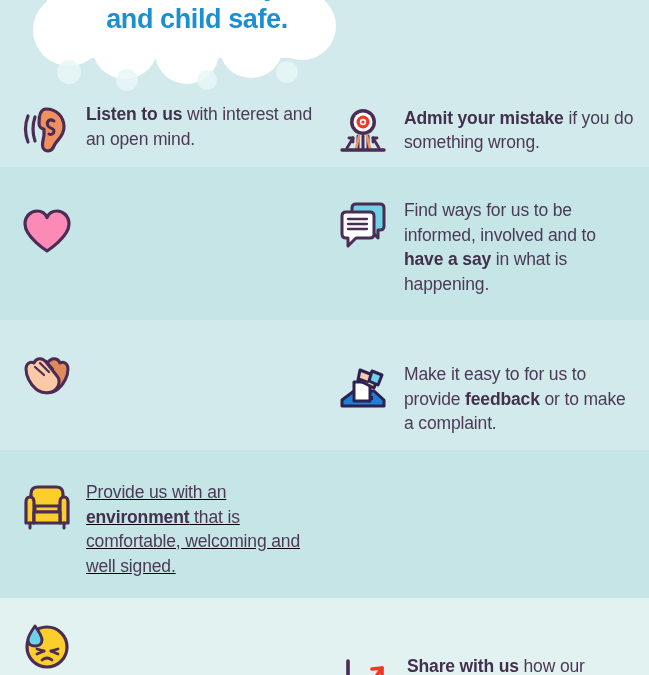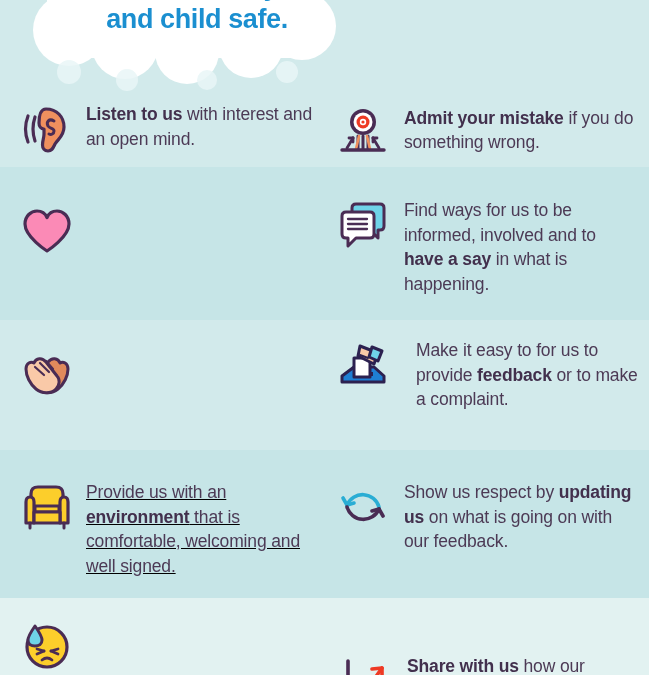--- a/index.html
+++ b/index.html
@@ -154,21 +154,21 @@
         <path d="M28 14 C24 9 18 10 16 15 C13 13 8 15 8 21 C8 28 12 36 18 41 C24 46 33 46 38 41 C42 37 42 31 39 28 Z" fill="#F9C9A8" stroke="#4A2C54" stroke-width="3" stroke-linejoin="round"></path>
         <g stroke="#4A2C54" stroke-width="2.2" fill="none" stroke-linecap="round">
           <path d="M17 19 L26 27"></path>
             <path d="M22 15 L31 24"></path>
             <path d="M28 13 L35 21"></path>
         </g>
       </svg>
     </div>
   </div>
 
-  <div class="item col-right" style="top:336px;gap:12px;">
+  <div class="item col-right" style="top:360px;">
     <div class="icon-box">
       <svg width="58" height="58" viewBox="0 0 58 58">
         <path d="M8 40 L20 31 L40 31 L50 40 L50 46 L8 46 Z" fill="#1F7FD4" stroke="#2C2150" stroke-width="3" stroke-linejoin="round"></path>
         <path d="M19 36 L39 36 L39 40 L19 40 Z" fill="#2C2150"></path>
         <path d="M20 22 L36 22 L36 41 L20 41 Z" fill="#ffffff" stroke="#2C2150" stroke-width="3" stroke-linejoin="round"></path>
         <path d="M26 10 L44 17 L40 28 L24 20 Z" fill="#F9C9A8" stroke="#2C2150" stroke-width="3" stroke-linejoin="round"></path>
         <path d="M38 11 L48 15 L44 25 L35 21 Z" fill="#6FD3E8" stroke="#2C2150" stroke-width="3" stroke-linejoin="round"></path>
         <g stroke="#2C2150" stroke-width="2" fill="none" stroke-linecap="round">
           <path d="M26 19 L34 22"></path>
         </g>
@@ -187,31 +187,20 @@
         <path d="M16 34 L42 34 L42 45 L16 45 Z" fill="#FCCE2B" stroke="#4A2C54" stroke-width="3.2" stroke-linejoin="round"></path>
         <g stroke="#4A2C54" stroke-width="3" stroke-linecap="round">
           <path d="M12 45 L12 50"></path>
             <path d="M46 45 L46 50"></path>
         </g>
       </svg>
     </div>
     <div class="item-text"><span>Provide us with an </span><b>environment</b><span> that is comfortable, welcoming and well signed.</span></div>
   </div>
 
-  <div class="item col-right" style="top:478px;">
-    <div class="icon-box">
-      <svg width="58" height="58" viewBox="0 0 58 58">
-        <path d="M13 27 A17 17 0 0 1 45 29" fill="none" stroke="#29ADD4" stroke-width="3.6" stroke-linecap="round"></path>
-        <path d="M13 27 L9 20 M13 27 L20 25" fill="none" stroke="#29ADD4" stroke-width="3.6" stroke-linecap="round"></path>
-        <path d="M45 31 A17 17 0 0 1 13 29" fill="none" stroke="#4A2C54" stroke-width="3.6" stroke-linecap="round"></path>
-        <path d="M45 31 L49 38 M45 31 L38 33" fill="none" stroke="#4A2C54" stroke-width="3.6" stroke-linecap="round"></path>
-      </svg>
-    </div>
-    <div class="item-text"><span>Show us respect by </span><b>updating us</b><span> on what is going on with our feedback.</span></div>
-  </div>
 
   <div class="item col-left" style="top:618px;">
     <div class="icon-box">
       <svg width="58" height="58" viewBox="0 0 58 58">
         <circle cx="29" cy="29" r="20" fill="#FCCE2B" stroke="#4A2C54" stroke-width="3.2"></circle>
         <path d="M17 8 C17 8 10 18 10 22 C10 26 13 28 17 28 C21 28 24 26 24 22 C24 18 17 8 17 8 Z" fill="#6FD3E8" stroke="#4A2C54" stroke-width="3" stroke-linejoin="round"></path>
         <g stroke="#4A2C54" stroke-width="2.8" fill="none" stroke-linecap="round">
           <path d="M19 31 L26 33"></path>
             <path d="M26 33 L19 36"></path>
           <path d="M40 31 L33 33"></path>

